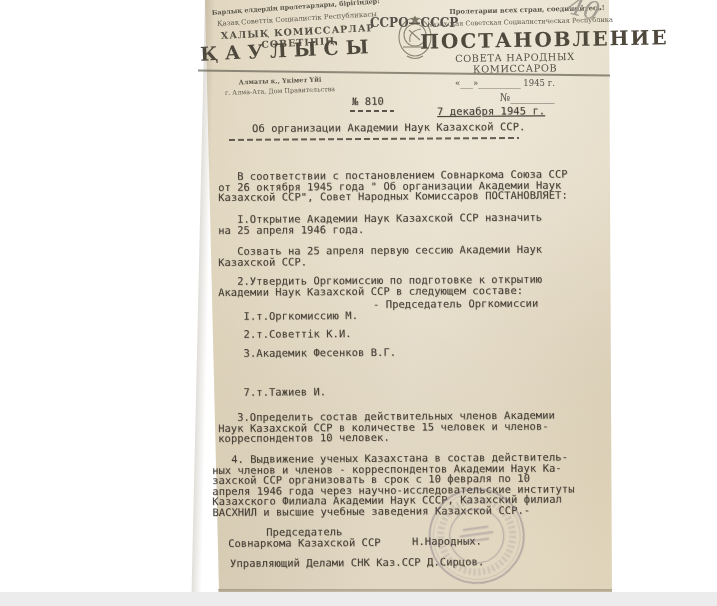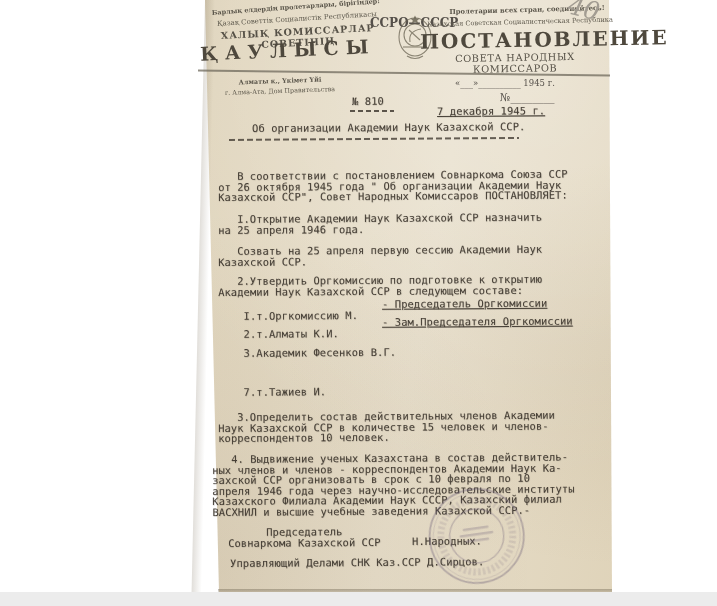--- a/index.html
+++ b/index.html
@@ -46,21 +46,21 @@
       background:repeating-linear-gradient(90deg,rgba(55,48,40,0.8) 0 5px,transparent 5px 8px);}
   [data-name="doc-date"]{left:437px;top:106px;text-decoration:underline;}
   [data-name="doc-subject"]{left:252px;top:123px;}
   [data-name="subject-underline"]{position:absolute;left:229px;top:138px;width:290px;height:2px;transform:rotate(-0.4deg);
       background:repeating-linear-gradient(90deg,rgba(55,48,40,0.75) 0 6px,transparent 6px 9px);}
   [data-name="paragraph-1"]{left:218px;top:171px;}
   [data-name="paragraph-2"]{left:218px;top:214px;}
   [data-name="paragraph-3"]{left:218px;top:246px;}
   [data-name="paragraph-4"]{left:218px;top:276px;}
   .commission-row{position:absolute;left:218px;}
-  .commission-row .role{position:absolute;left:164px;top:0;white-space:nowrap;text-decoration:underline;}
+  .commission-row .role{position:absolute;left:155px;top:0;white-space:nowrap;}
   [data-name="commission-row-1"]{top:300px;}
   [data-name="commission-row-2"]{top:318px;}
   [data-name="commission-row-3"]{top:337px;}
   [data-name="commission-row-4"]{top:356px;}
   [data-name="commission-row-5"]{top:366px;}
   [data-name="commission-row-6"]{top:376px;}
   [data-name="commission-row-7"]{top:376px;}
   [data-name="paragraph-5"]{left:218px;top:412px;}
   [data-name="paragraph-6"]{left:212px;top:454px;}
   [data-name="signature-role-1"]{left:228px;top:527px;}
@@ -125,21 +125,21 @@
 на 25 апреля 1946 года.</div>
   <div class="tw" data-name="paragraph-3">   Созвать на 25 апреля первую сессию Академии Наук
 Казахской ССР.</div>
   <div class="tw" data-name="paragraph-4">   2.Утвердить Оргкомиссию по подготовке к открытию
 Академии Наук Казахской ССР в следующем составе:</div>
 
   <div class="tw commission-row" data-name="commission-row-1">
     <span data-name="commission-num">I.</span><span data-name="commission-name">т.Оргкомиссию М.</span><span class="role" data-name="commission-role">- Председатель Оргкомиссии</span>
   </div>
   <div class="tw commission-row" data-name="commission-row-2">
-    <span data-name="commission-num">2.</span><span data-name="commission-name">т.Алматы К.И.</span><span class="role" data-name="commission-role">- Зам.Председателя Оргкомиссии</span>
+    <span data-name="commission-num">2.</span><span data-name="commission-name">т.Советтік К.И.</span>
   </div>
   <div class="tw commission-row" data-name="commission-row-3">
     <span data-name="commission-num">3.</span><span data-name="commission-name">Академик Фесенков В.Г.</span>
   </div>
   <div class="tw commission-row" data-name="commission-row-7">
     <span data-name="commission-num">7.</span><span data-name="commission-name">т.Тажиев И.</span>
   </div>
 
   <div class="tw" data-name="paragraph-5">   3.Определить состав действительных членов Академии
 Наук Казахской ССР в количестве 15 человек и членов-

